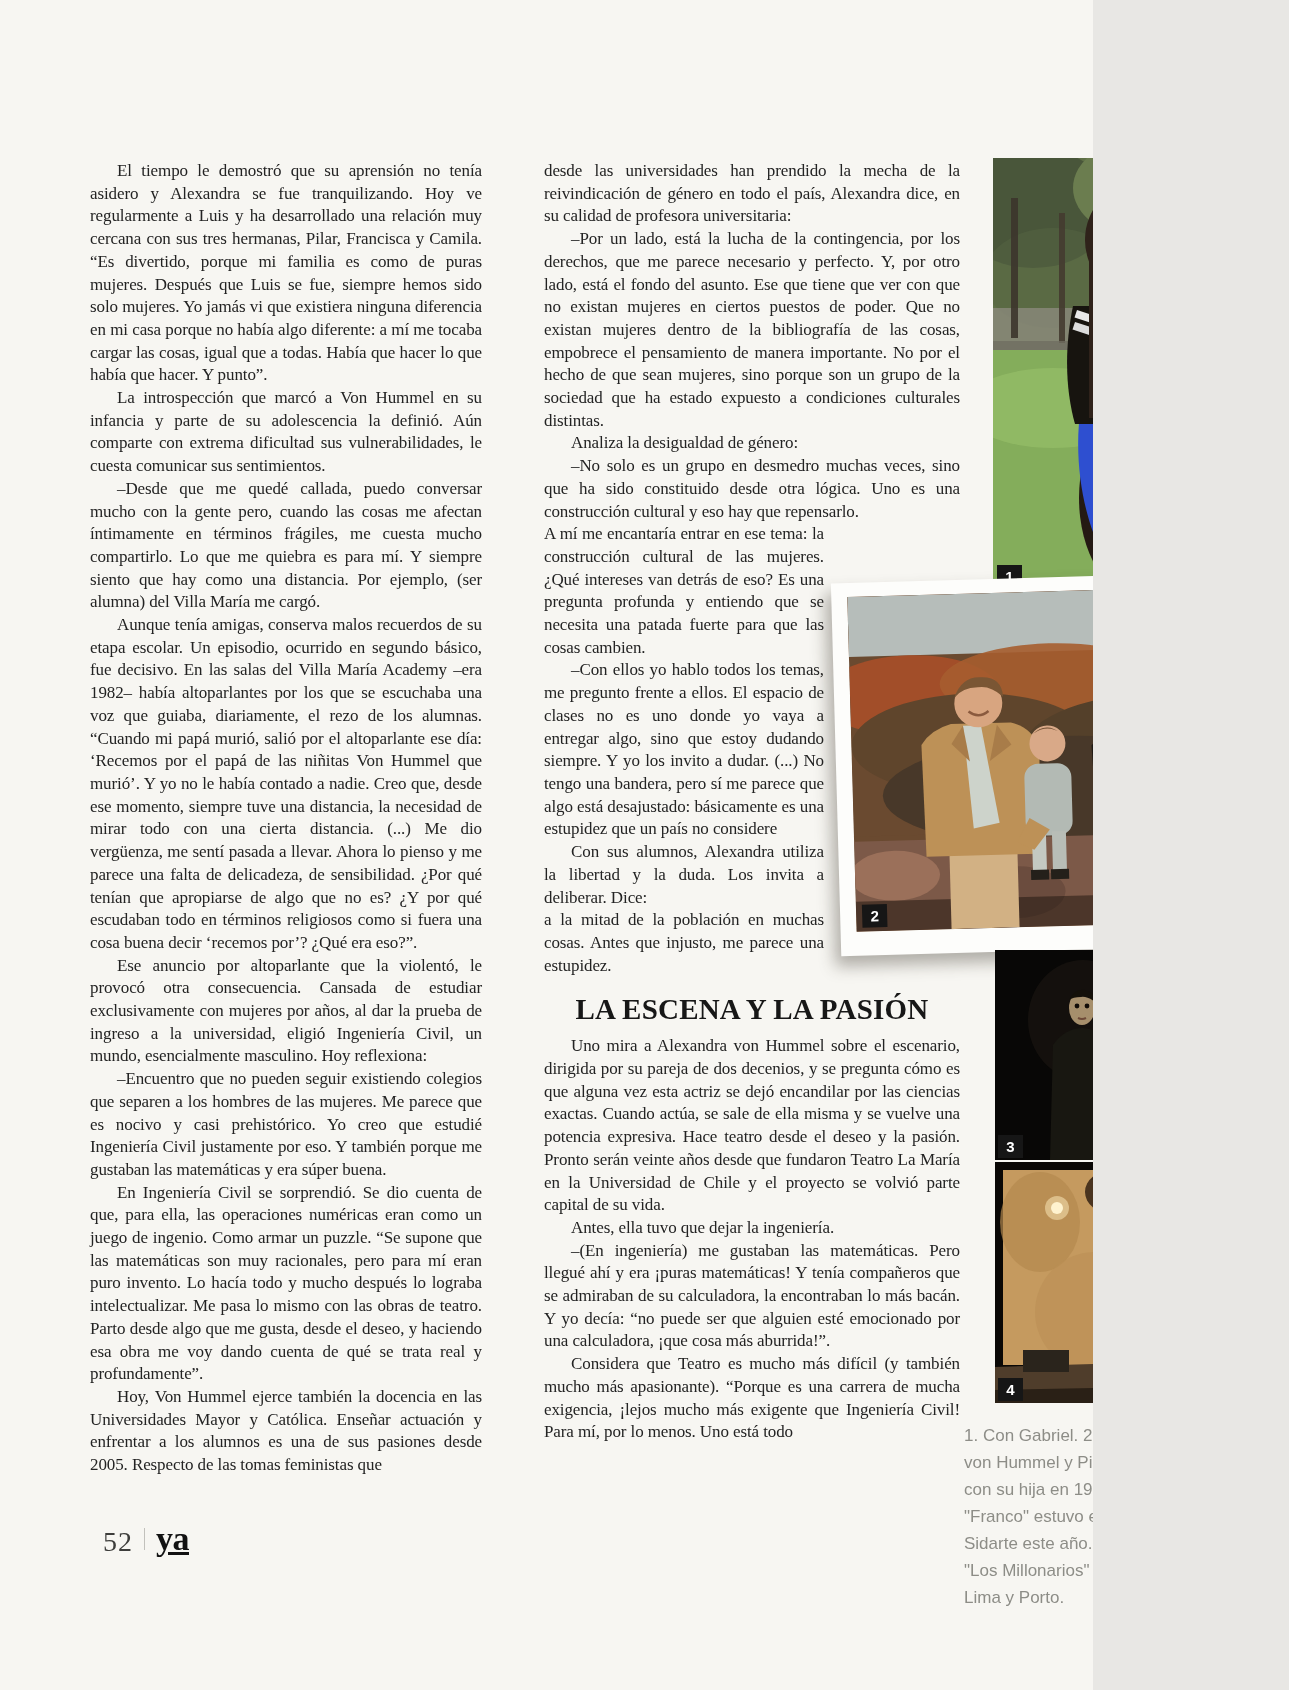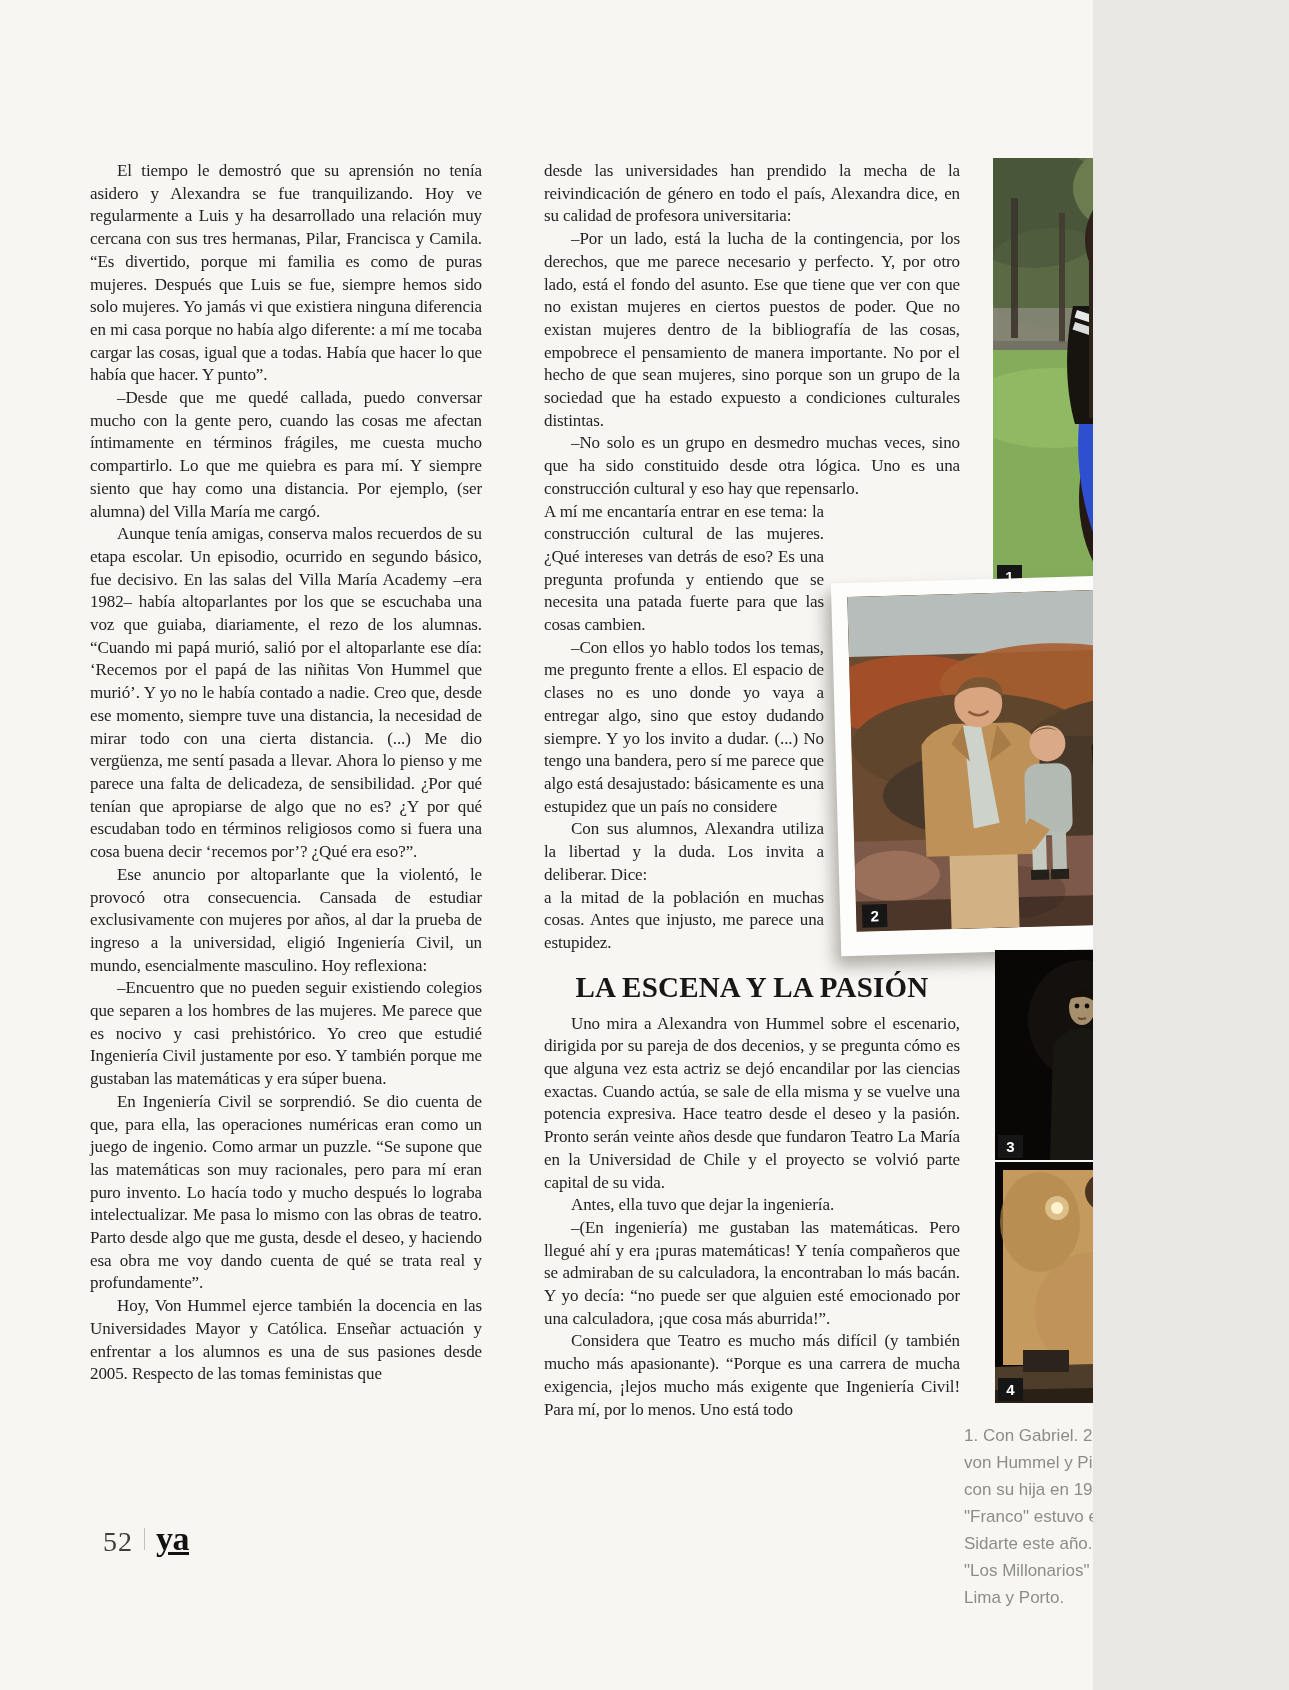--- a/index.html
+++ b/index.html
@@ -92,31 +92,33 @@
     text-decoration:underline;
   }
 </style>
 </head>
 <body>
 
 <div class="page">
 
   <div class="col col1">
     <p class="para indent">El tiempo le demostró que su aprensión no tenía asidero y Alexandra se fue tranquilizando. Hoy ve regularmente a Luis y ha desarrollado una relación muy cercana con sus tres hermanas, Pilar, Francisca y Camila. “Es divertido, porque mi familia es como de puras mujeres. Después que Luis se fue, siempre hemos sido solo mujeres. Yo jamás vi que existiera ninguna diferencia en mi casa porque no había algo diferente: a mí me tocaba cargar las cosas, igual que a todas. Había que hacer lo que había que hacer. Y punto”.</p>
+    <p class="para indent">La introspección que marcó a Von Hummel en su infancia y parte de su adolescencia la definió. Aún comparte con extrema dificultad sus vulnerabilidades, le cuesta comunicar sus sentimientos.</p>
     <p class="para indent">–Desde que me quedé callada, puedo conversar mucho con la gente pero, cuando las cosas me afectan íntimamente en términos frágiles, me cuesta mucho compartirlo. Lo que me quiebra es para mí. Y siempre siento que hay como una distancia. Por ejemplo, (ser alumna) del Villa María me cargó.</p>
     <p class="para indent">Aunque tenía amigas, conserva malos recuerdos de su etapa escolar. Un episodio, ocurrido en segundo básico, fue decisivo. En las salas del Villa María Academy –era 1982– había altoparlantes por los que se escuchaba una voz que guiaba, diariamente, el rezo de los alumnas. “Cuando mi papá murió, salió por el altoparlante ese día: ‘Recemos por el papá de las niñitas Von Hummel que murió’. Y yo no le había contado a nadie. Creo que, desde ese momento, siempre tuve una distancia, la necesidad de mirar todo con una cierta distancia. (...) Me dio vergüenza, me sentí pasada a llevar. Ahora lo pienso y me parece una falta de delicadeza, de sensibilidad. ¿Por qué tenían que apropiarse de algo que no es? ¿Y por qué escudaban todo en términos religiosos como si fuera una cosa buena decir ‘recemos por’? ¿Qué era eso?”.</p>
     <p class="para indent">Ese anuncio por altoparlante que la violentó, le provocó otra consecuencia. Cansada de estudiar exclusivamente con mujeres por años, al dar la prueba de ingreso a la universidad, eligió Ingeniería Civil, un mundo, esencialmente masculino. Hoy reflexiona:</p>
     <p class="para indent">–Encuentro que no pueden seguir existiendo colegios que separen a los hombres de las mujeres. Me parece que es nocivo y casi prehistórico. Yo creo que estudié Ingeniería Civil justamente por eso. Y también porque me gustaban las matemáticas y era súper buena.</p>
     <p class="para indent">En Ingeniería Civil se sorprendió. Se dio cuenta de que, para ella, las operaciones numéricas eran como un juego de ingenio. Como armar un puzzle. “Se supone que las matemáticas son muy racionales, pero para mí eran puro invento. Lo hacía todo y mucho después lo lograba intelectualizar. Me pasa lo mismo con las obras de teatro. Parto desde algo que me gusta, desde el deseo, y haciendo esa obra me voy dando cuenta de qué se trata real y profundamente”.</p>
     <p class="para indent">Hoy, Von Hummel ejerce también la docencia en las Universidades Mayor y Católica. Enseñar actuación y enfrentar a los alumnos es una de sus pasiones desde 2005. Respecto de las tomas feministas que</p>
   </div>
 
   <div class="col col2">
     <p class="para">desde las universidades han prendido la mecha de la reivindicación de género en todo el país, Alexandra dice, en su calidad de profesora universitaria:</p>
     <p class="para indent">–Por un lado, está la lucha de la contingencia, por los derechos, que me parece necesario y perfecto. Y, por otro lado, está el fondo del asunto. Ese que tiene que ver con que no existan mujeres en ciertos puestos de poder. Que no existan mujeres dentro de la bibliografía de las cosas, empobrece el pensamiento de manera importante. No por el hecho de que sean mujeres, sino porque son un grupo de la sociedad que ha estado expuesto a condiciones culturales distintas.</p>
+    <p class="para indent">Analiza la desigualdad de género:</p>
     <p class="para indent">–No solo es un grupo en desmedro muchas veces, sino que ha sido constituido desde otra lógica. Uno es una construcción cultural y eso hay que repensarlo.</p>
     <div class="float-spacer"></div>
     <p class="para">A mí me encantaría entrar en ese tema: la construcción cultural de las mujeres. ¿Qué intereses van detrás de eso? Es una pregunta profunda y entiendo que se necesita una patada fuerte para que las cosas cambien.</p>
     <p class="para indent">–Con ellos yo hablo todos los temas, me pregunto frente a ellos. El espacio de clases no es uno donde yo vaya a entregar algo, sino que estoy dudando siempre. Y yo los invito a dudar. (...) No tengo una bandera, pero sí me parece que algo está desajustado: básicamente es una estupidez que un país no considere</p>
     <p class="para indent">Con sus alumnos, Alexandra utiliza la libertad y la duda. Los invita a deliberar. Dice:</p>
     <p class="para">a la mitad de la población en muchas cosas. Antes que injusto, me parece una estupidez.</p>
     <h2 class="section-heading">LA ESCENA Y LA PASIÓN</h2>
     <p class="para indent">Uno mira a Alexandra von Hummel sobre el escenario, dirigida por su pareja de dos decenios, y se pregunta cómo es que alguna vez esta actriz se dejó encandilar por las ciencias exactas. Cuando actúa, se sale de ella misma y se vuelve una potencia expresiva. Hace teatro desde el deseo y la pasión. Pronto serán veinte años desde que fundaron Teatro La María en la Universidad de Chile y el proyecto se volvió parte capital de su vida.</p>
     <p class="para indent">Antes, ella tuvo que dejar la ingeniería.</p>
     <p class="para indent">–(En ingeniería) me gustaban las matemáticas. Pero llegué ahí y era ¡puras matemáticas! Y tenía compañeros que se admiraban de su calculadora, la encontraban lo más bacán. Y yo decía: “no puede ser que alguien esté emocionado por una calculadora, ¡que cosa más aburrida!”.</p>

